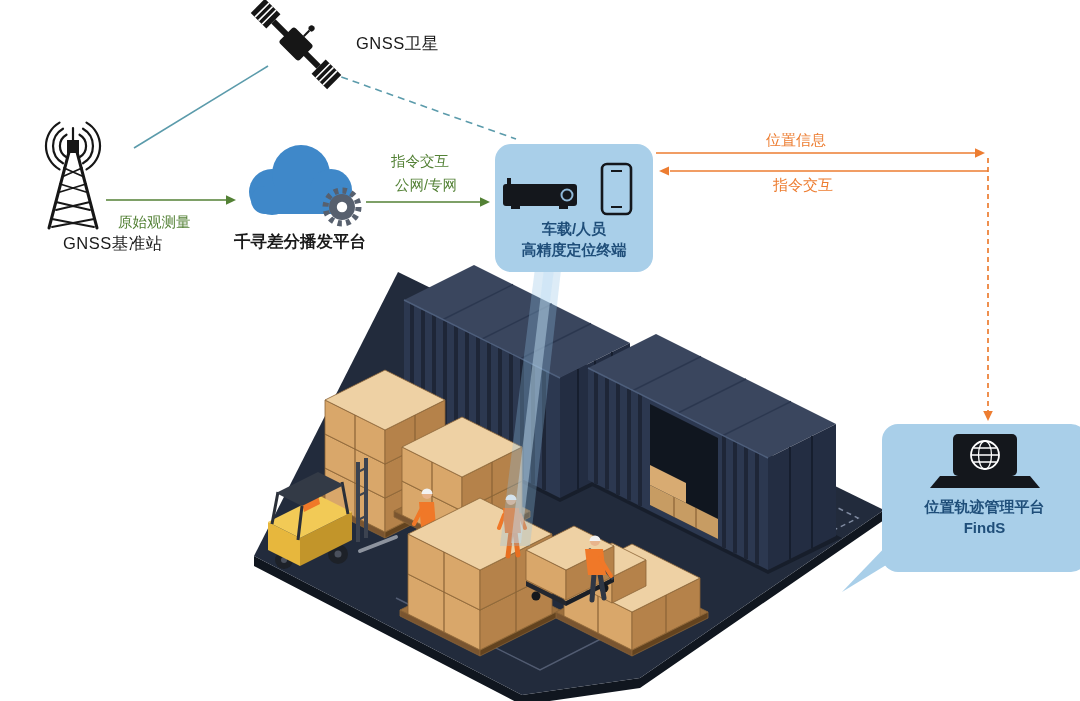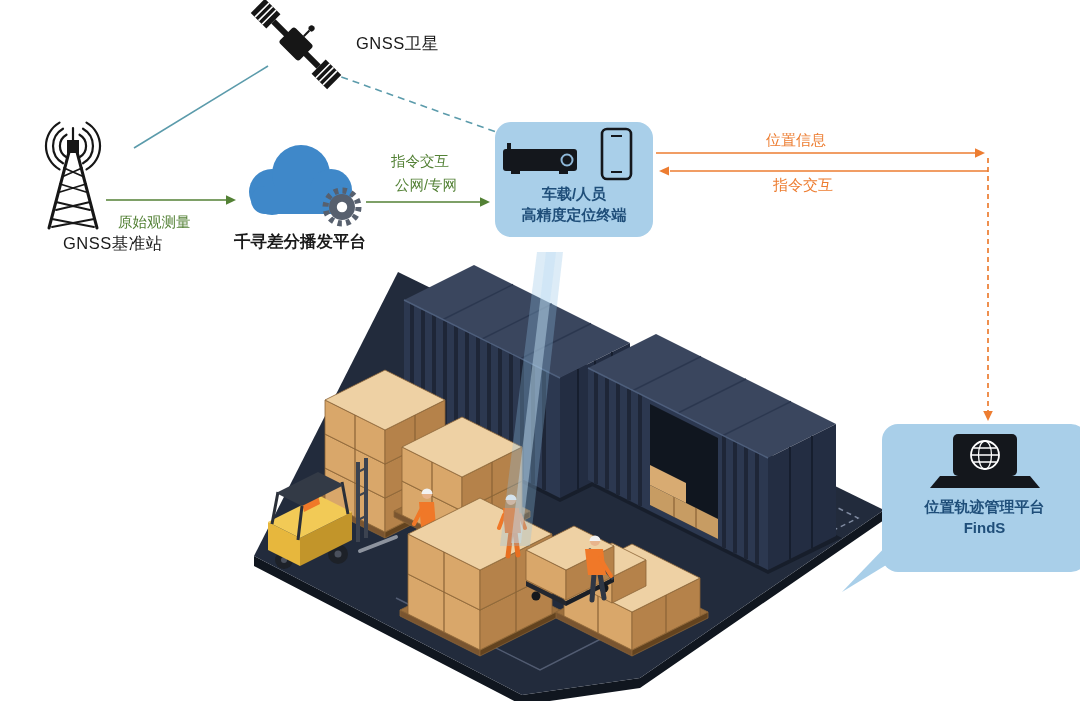--- a/index.html
+++ b/index.html
@@ -244,21 +244,21 @@
 <div class="cloud-label" style="left:218px;top:230px;width:164px;font-family:Liberation Serif, serif;">
   <div>千寻差分播发平台</div>
 </div>
 
 <div class="lbl lbl-green" style="left:118px;top:177px;margin-top:36px;">原始观测量</div>
 <div class="lbl lbl-green" style="left:391px;top:152px;">指令交互</div>
 <div class="lbl lbl-green" style="left:395px;top:176px;">公网/专网</div>
 <div class="lbl lbl-orange" style="left:766px;top:131px;">位置信息</div>
 <div class="lbl lbl-orange" style="left:773px;top:176px;">指令交互</div>
 
-<div class="bubble" style="left:495px;top:122px;width:158px;height:112px;padding-top:3px;">
+<div class="bubble" style="left:495px;top:144px;width:158px;height:112px;padding-top:16px;">
   <svg width="150" height="58" viewBox="0 0 150 58">
     <rect x="8" y="18" width="4" height="7" fill="#14171c"></rect>
     <rect x="4" y="24" width="74" height="22" rx="3" fill="#14171c"></rect>
     <circle cx="68" cy="35" r="5.5" fill="none" stroke="#8fb8d8" stroke-width="2"></circle>
     <rect x="12" y="46" width="9" height="3" fill="#14171c"></rect>
     <rect x="60" y="46" width="9" height="3" fill="#14171c"></rect>
     <rect x="103" y="4" width="29" height="50" rx="5" fill="none" stroke="#14171c" stroke-width="2.6"></rect>
     <path d="M112 11 H123 M112 47 H123" stroke="#14171c" stroke-width="2"></path>
   </svg>
   <div class="txt">车载/人员</div>

